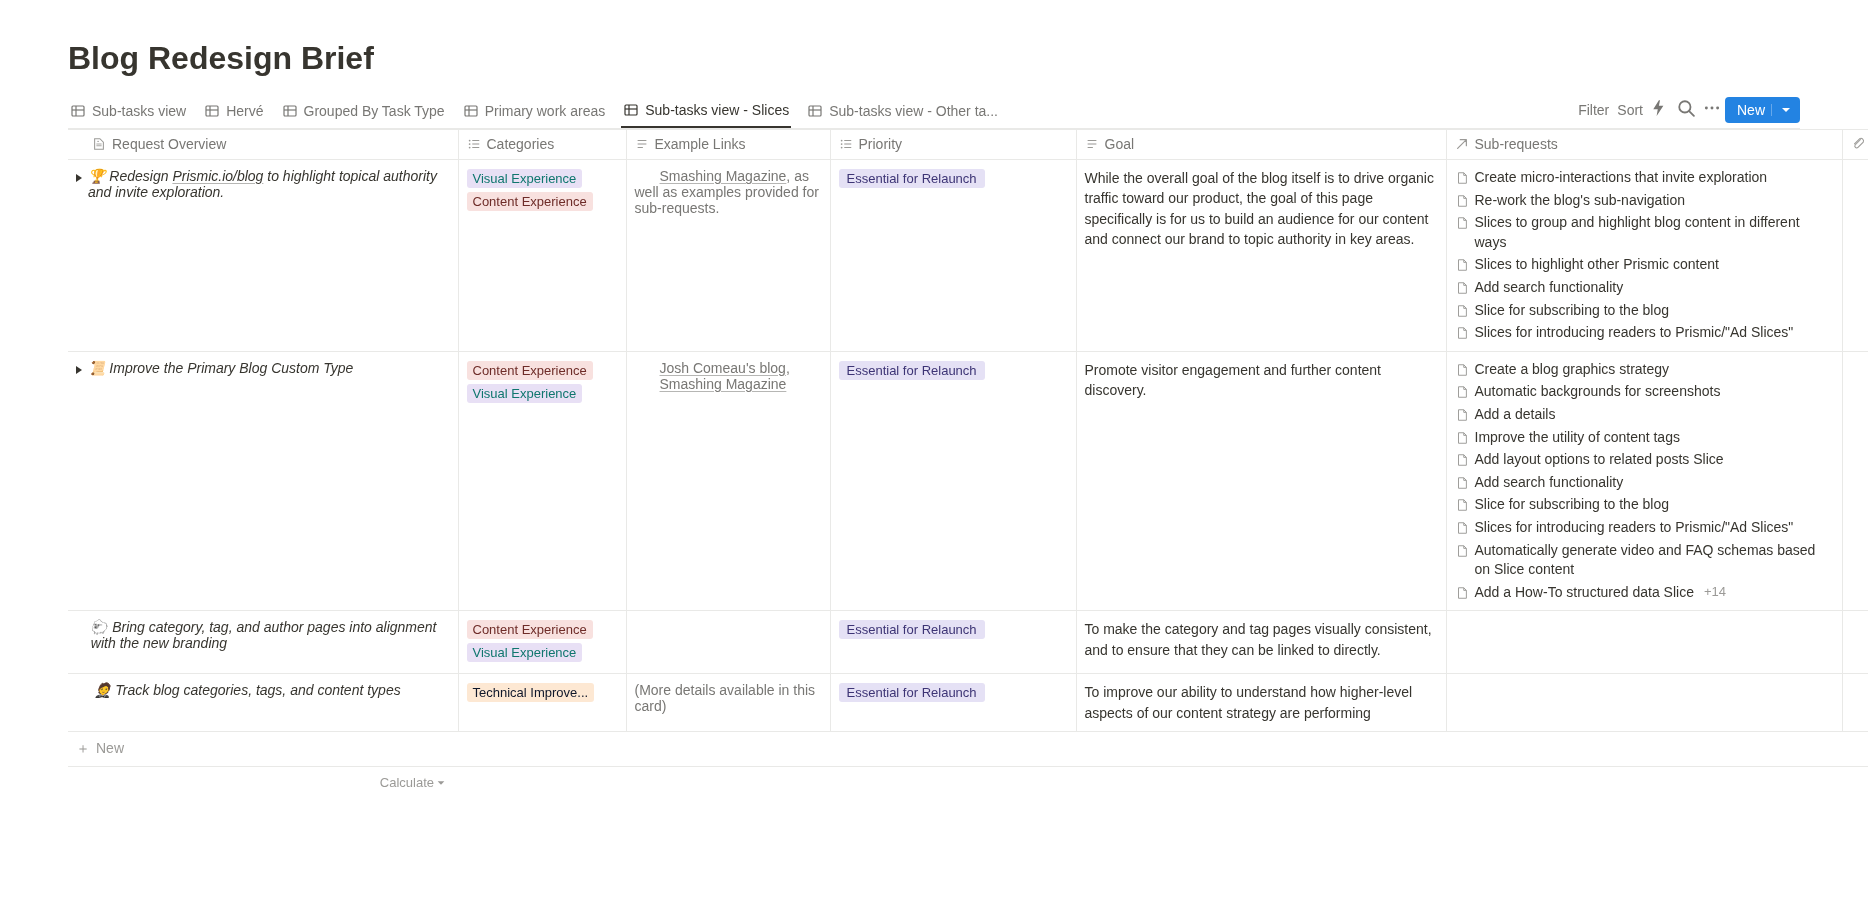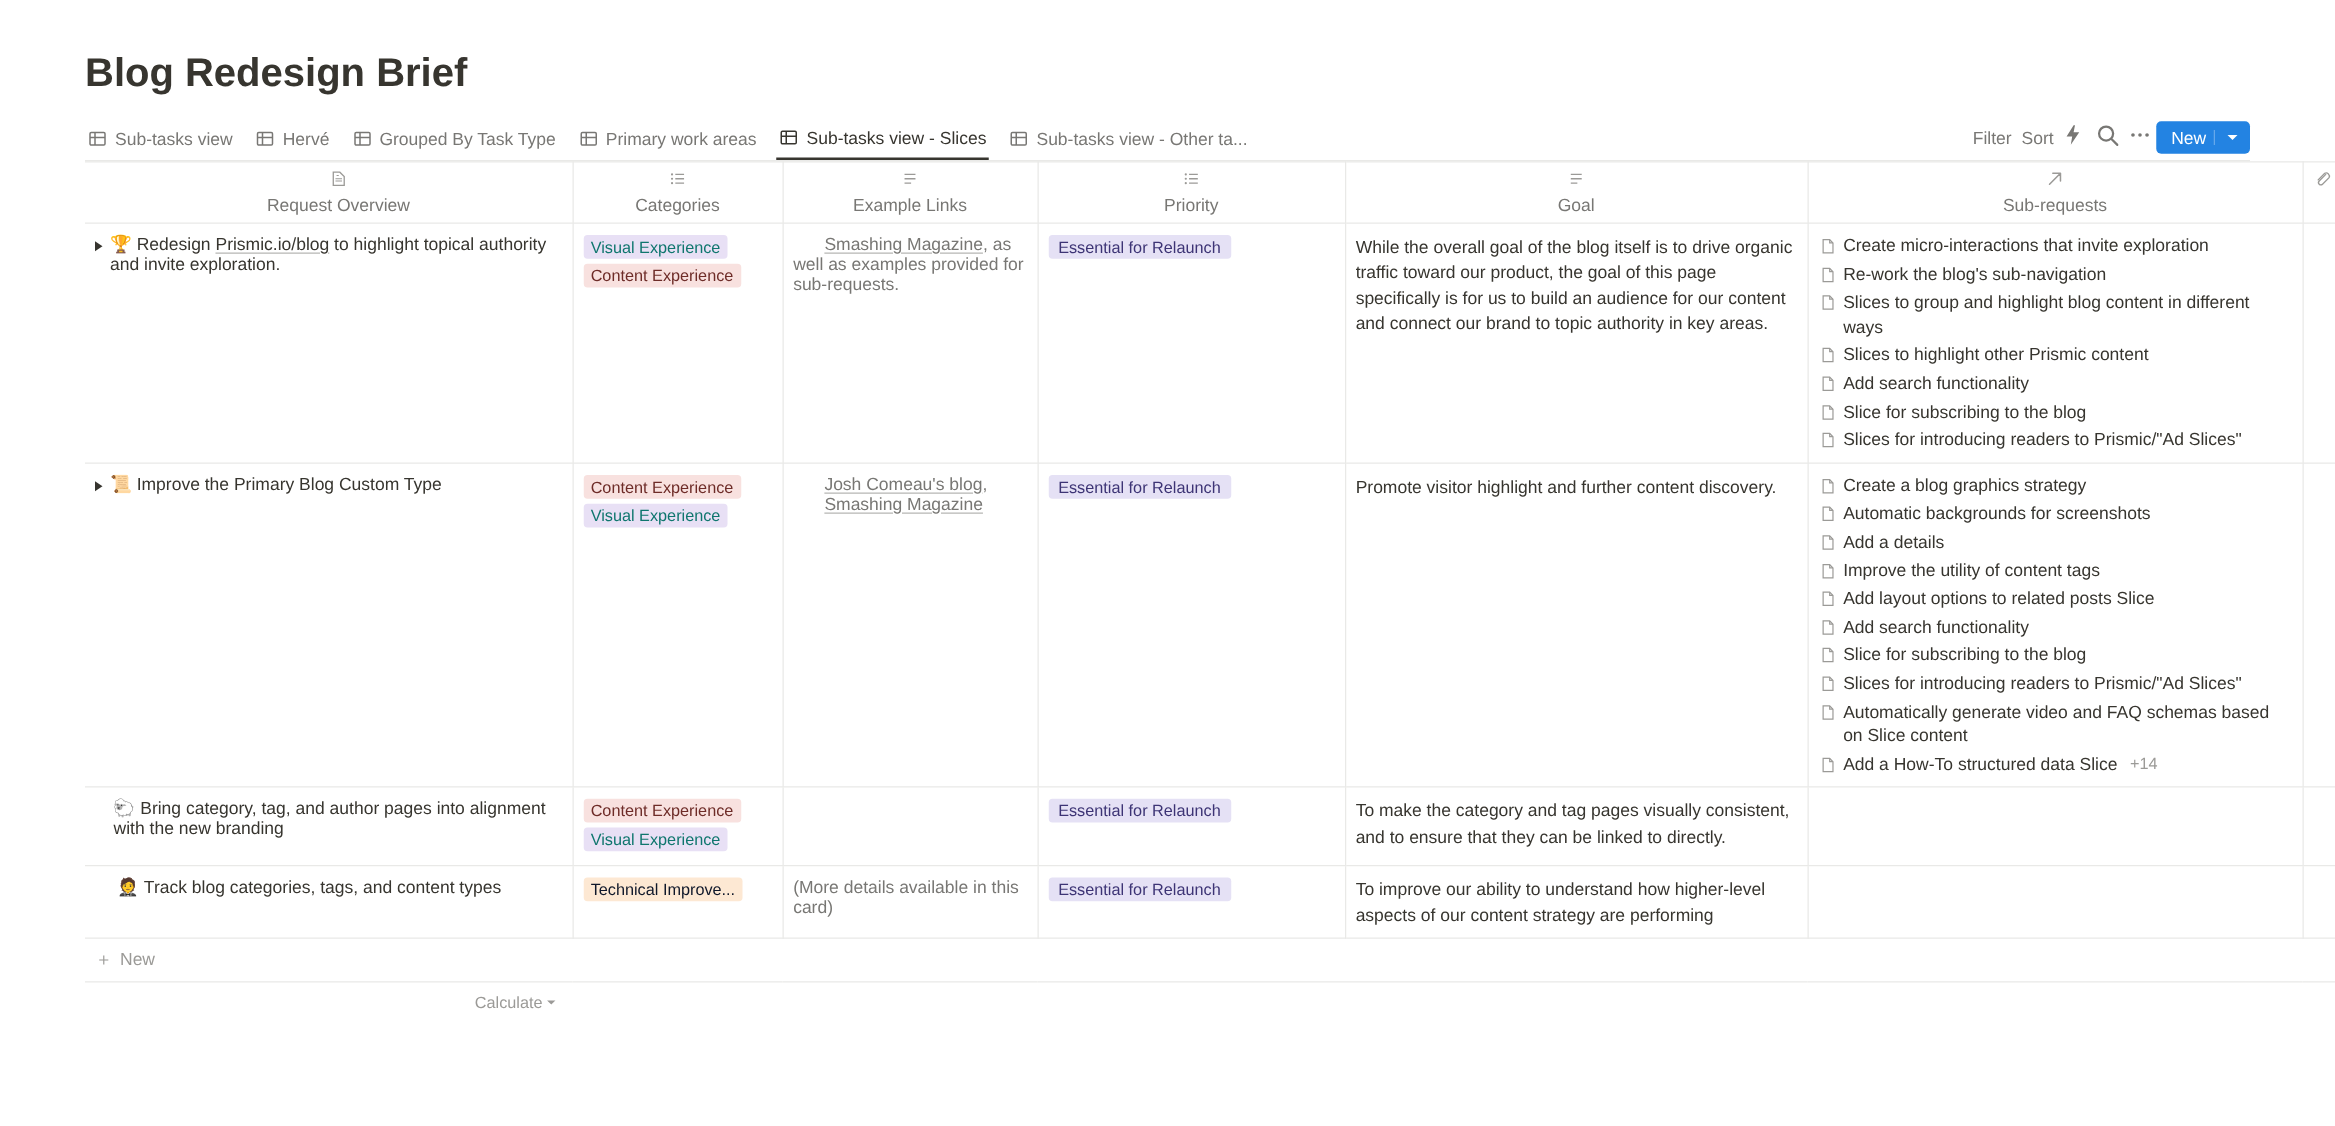--- a/index.html
+++ b/index.html
@@ -94,31 +94,31 @@
     padding: 8px 8px;
     font-size: 14px;
     font-weight: 400;
   }
   .db-table th {
     color: #787774;
     font-weight: 400;
     padding: 6px 8px;
     white-space: nowrap;
   }
-  .db-table th .hdr { display:flex; align-items:center; gap:6px;flex-direction:column; }
+  .db-table th .hdr { display:flex; align-items:center; gap:6px; }
   .db-table th svg { width:14px; height:14px; fill:#9b9a97; flex-shrink:0; }
   col.c1 { width: 390px; }
   col.c2 { width: 168px; }
   col.c3 { width: 204px; }
   col.c4 { width: 246px; }
   col.c5 { width: 370px; }
   col.c6 { width: 396px; }
   col.c7 { width: 30px; }
 
-  .cell-title { display:flex; align-items:flex-start; gap:6px; }
+  .cell-title { display:flex; align-items:flex-start; gap:6px;font-style:italic; }
   .expand-tri {
     width:0; height:0;
     border-top:4px solid transparent;
     border-bottom:4px solid transparent;
     border-left:6px solid #37352f;
     margin-top:6px;
     flex-shrink:0;
     cursor:pointer;
   }
   .title-text .link { text-decoration: underline; text-decoration-color:#b6b6b4; text-underline-offset:2px; }
@@ -404,21 +404,21 @@
           <tr>
             <td style="border-left: none;">
               <div class="cell-title">
                 <div class="expand-tri"></div>
                 <div class="title-text"><span>📜 </span><span>Improve the Primary Blog Custom Type</span></div>
               </div>
             </td>
             <td><span class="tag content">Content Experience</span><span class="tag visual">Visual Experience</span></td>
             <td class="link-text"><span class="u">Josh Comeau's blog</span>, <span class="u">Smashing Magazine</span></td>
             <td><span class="tag priority">Essential for Relaunch</span></td>
-            <td class="goal-text">Promote visitor highlight and further content discovery.</td>
+            <td class="goal-text">Promote visitor engagement and further content discovery.</td>
             <td>
               <div class="subreq-list">
                 <div class="subreq">
                   <svg viewBox="0 0 16 16">
                     <path d="M4 2h6l3 3v9H4z" fill="none" stroke="#9b9a97" stroke-width="1.1"></path>
                     <path d="M10 2v3h3" fill="none" stroke="#9b9a97" stroke-width="1.1"></path>
                   </svg>
                   <span>Create a blog graphics strategy</span>
                 </div>
                 <div class="subreq">

